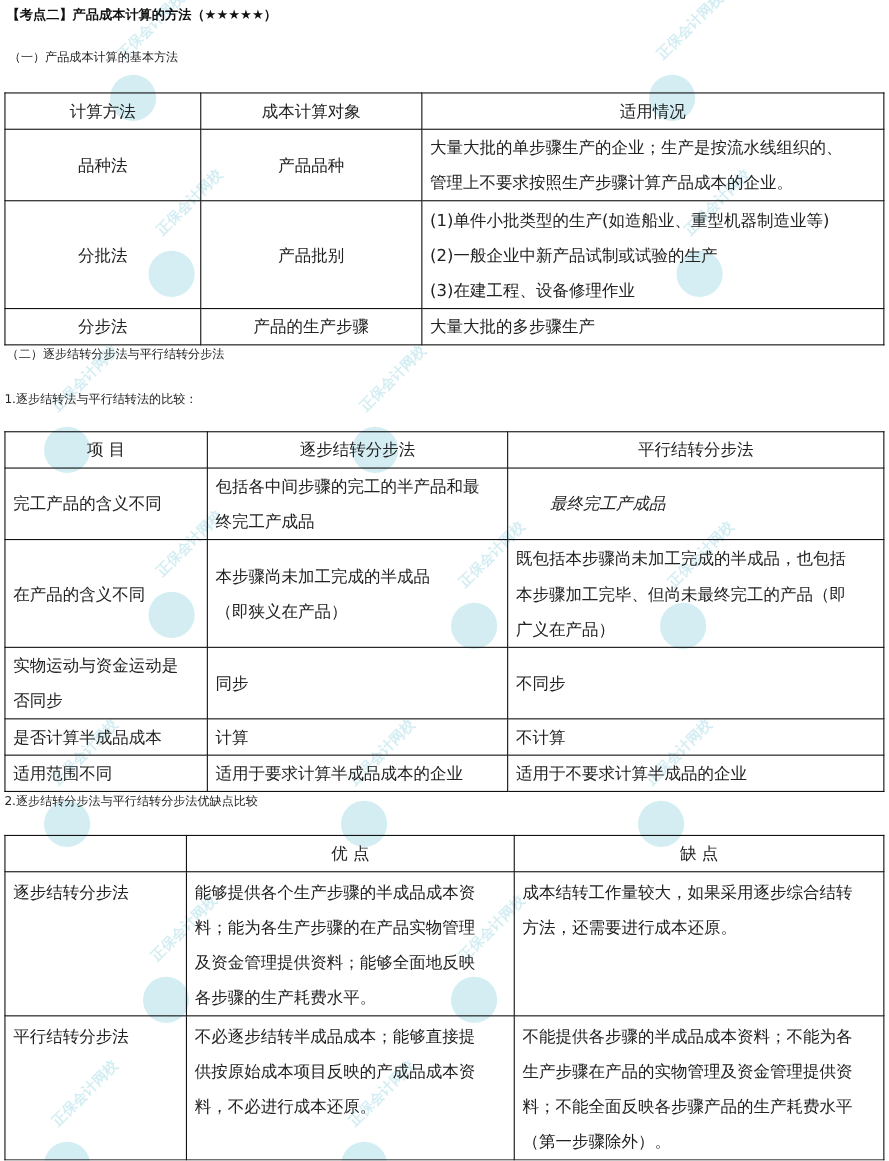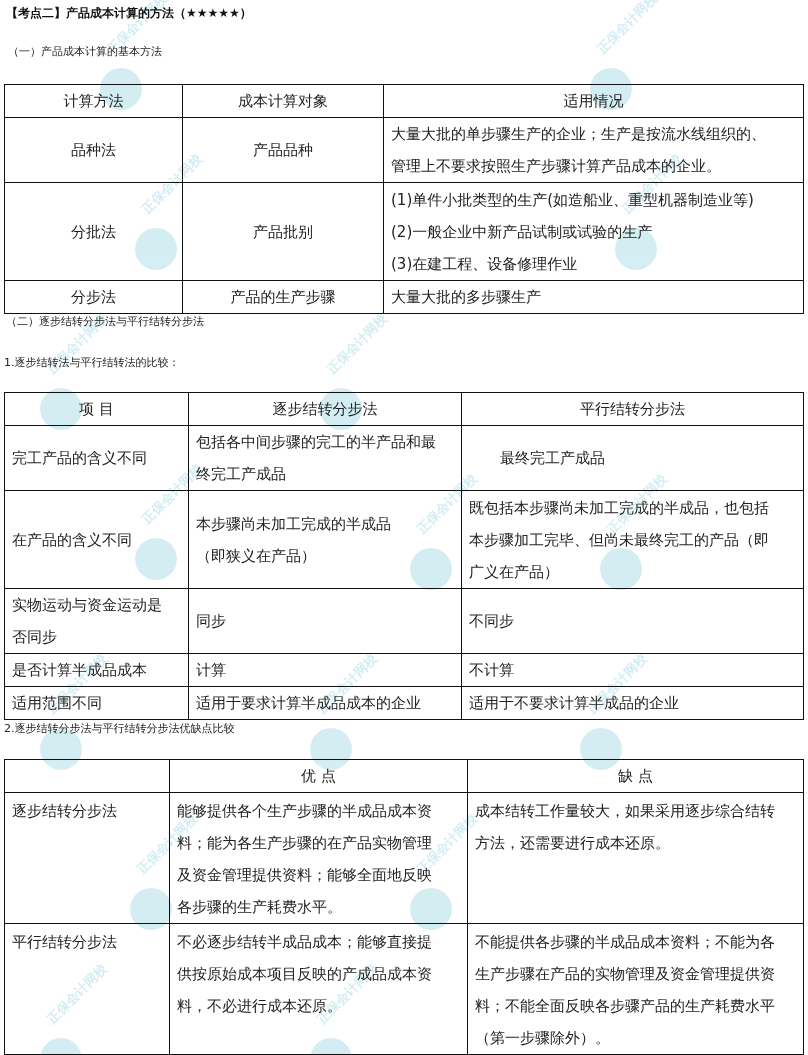--- a/index.html
+++ b/index.html
@@ -147,21 +147,21 @@
     <td class="c">平行结转分步法</td>
   </tr>
   <tr style="height:65px;">
     <td>
           <span class="line">完工产品的含义不同</span>
         </td>
     <td>
       <span class="line">包括各中间步骤的完工的半产品和最</span>
       <span class="line">终完工产成品</span>
     </td>
-    <td style="padding-left:38px;">
+    <td style="padding-left:38px;font-style:italic;">
           <span class="line">   最终完工产成品</span>
         </td>
   </tr>
   <tr style="height:98px;">
     <td>
           <span class="line">在产品的含义不同</span>
         </td>
     <td>
       <span class="line">本步骤尚未加工完成的半成品</span>
       <span class="line">（即狭义在产品）</span>

